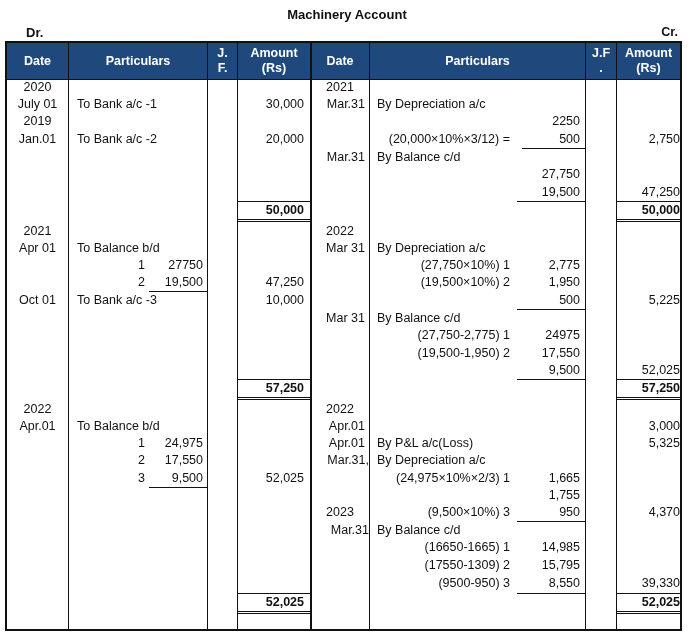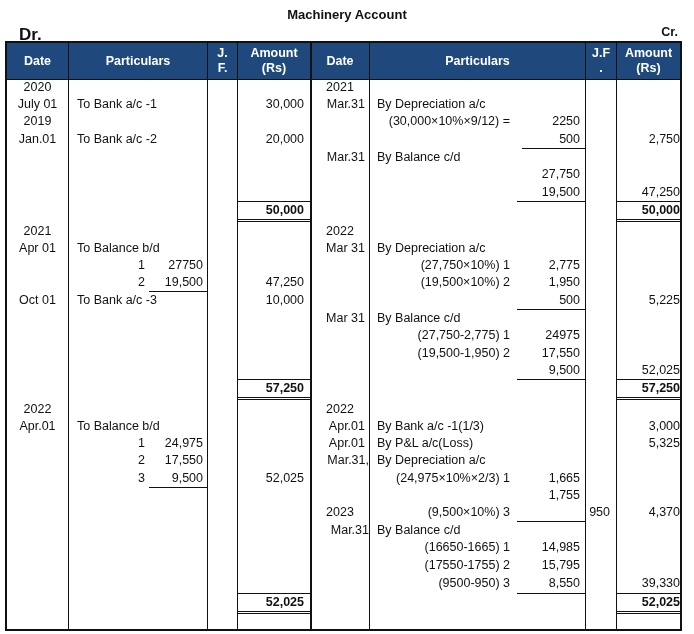--- a/index.html
+++ b/index.html
@@ -1,19 +1,19 @@
 <!DOCTYPE html>
 <html><head>
 <meta charset="utf-8">
 <style>
   html, body { margin:0; padding:0; background:#ffffff; }
   body { width:694px; height:634px; position:relative; overflow:hidden;
          font-family:"Liberation Sans", "DejaVu Sans", sans-serif; color:#111; font-size:12.5px; }
   .title { position:absolute; top:7px; left:0; width:694px; text-align:center; font-weight:bold; font-size:13px; }
-  .dr { position:absolute; top:25px; left:19px; font-weight:bold; font-size:17px; }
+  .dr { position:absolute; top:25px; left:26px; font-weight:bold; font-size:13px; }
   .cr { position:absolute; top:25px; right:16px; font-weight:bold; font-size:12.5px; }
   .ledger { position:absolute; left:5px; top:41px; width:677px; height:590px; border:2px solid #111; box-sizing:border-box; }
   .hdr { position:absolute; left:0; top:0; height:36px; width:100%; background:#1f497d; }
   .hcell { position:absolute; top:0; height:36px; color:#fff; font-weight:bold; font-size:12.5px;
            display:flex; align-items:center; justify-content:center; text-align:center; line-height:15px; }
   .vline { position:absolute; top:0; bottom:0; width:1px; background:#111; }
   .hdr-line { position:absolute; left:0; right:0; top:36px; height:1px; background:#111; }
   .cell { position:absolute; white-space:nowrap; font-size:12.5px; line-height:17px; }
   .r { text-align:right; }
   .c { text-align:center; }
@@ -62,22 +62,22 @@
   <div class="cell" style="left:70px;top:88px">To Bank a/c -2</div>
   <div class="cell r" style="left:231px;width:66px;top:88px">20,000</div>
   <div class="hr" style="left:231px;width:72px;top:158px"></div>
   <div class="cell r b" style="left:231px;width:66px;top:159px">50,000</div>
   <div class="hr" style="left:231px;width:72px;top:176px"></div>
   <div class="hr" style="left:231px;width:72px;top:178px"></div>
 
   <div class="cell c" style="left:304px;width:58px;top:36px">2021</div>
   <div class="cell r" style="left:304px;width:54px;top:53px">Mar.31</div>
   <div class="cell" style="left:370px;top:53px">By Depreciation a/c</div>
-  <div class="cell r" style="left:363px;width:140px;top:70px">(30,000×10%×9/12) =</div>
   <div class="cell r" style="left:503px;width:70px;top:70px">2250</div>
+  <div class="cell r" style="left:363px;width:140px;top:88px">(20,000×10%×3/12) =</div>
   <div class="cell r" style="left:503px;width:70px;top:88px">500</div>
   <div class="cell r" style="left:610px;width:63px;top:88px">2,750</div>
   <div class="hr" style="left:515px;width:63px;top:105px"></div>
   <div class="cell r" style="left:304px;width:54px;top:106px">Mar.31</div>
   <div class="cell" style="left:370px;top:106px">By Balance c/d</div>
   <div class="cell r" style="left:503px;width:70px;top:123px">27,750</div>
   <div class="cell r" style="left:503px;width:70px;top:141px">19,500</div>
   <div class="cell r" style="left:610px;width:63px;top:141px">47,250</div>
   <div class="hr" style="left:510px;width:68px;top:158px"></div>
   <div class="hr" style="left:610px;width:63px;top:158px"></div>
@@ -137,40 +137,39 @@
   <div class="cell r" style="left:140px;width:56px;top:427px">9,500</div>
   <div class="cell r" style="left:231px;width:66px;top:427px">52,025</div>
   <div class="hr" style="left:142px;width:58px;top:444px"></div>
   <div class="hr" style="left:231px;width:72px;top:550px"></div>
   <div class="cell r b" style="left:231px;width:66px;top:551px">52,025</div>
   <div class="hr" style="left:231px;width:72px;top:568px"></div>
   <div class="hr" style="left:231px;width:72px;top:570px"></div>
 
   <div class="cell c" style="left:304px;width:58px;top:358px">2022</div>
   <div class="cell r" style="left:304px;width:54px;top:375px">Apr.01</div>
-  <div class="cell" style="left:370px;top:375px">By Bank a/c -1(1/3)</div>
   <div class="cell r" style="left:610px;width:63px;top:375px">3,000</div>
   <div class="cell r" style="left:304px;width:54px;top:392px">Apr.01</div>
   <div class="cell" style="left:370px;top:392px">By P&amp;L a/c(Loss)</div>
   <div class="cell r" style="left:610px;width:63px;top:392px">5,325</div>
   <div class="cell r" style="left:304px;width:58px;top:409px">Mar.31,</div>
   <div class="cell" style="left:370px;top:409px">By Depreciation a/c</div>
   <div class="cell r" style="left:363px;width:140px;top:427px">(24,975×10%×2/3) 1</div>
   <div class="cell r" style="left:503px;width:70px;top:427px">1,665</div>
   <div class="cell r" style="left:503px;width:70px;top:444px">1,755</div>
   <div class="cell c" style="left:304px;width:58px;top:461px">2023</div>
   <div class="cell r" style="left:363px;width:140px;top:461px">(9,500×10%) 3</div>
-  <div class="cell r" style="left:533px;width:70px;top:461px">950</div>
+  <div class="cell r" style="left:503px;width:70px;top:461px">950</div>
   <div class="cell r" style="left:610px;width:63px;top:461px">4,370</div>
   <div class="hr" style="left:510px;width:68px;top:478px"></div>
   <div class="cell r" style="left:304px;width:58px;top:479px">Mar.31</div>
   <div class="cell" style="left:370px;top:479px">By Balance c/d</div>
   <div class="cell r" style="left:363px;width:140px;top:496px">(16650-1665) 1</div>
   <div class="cell r" style="left:503px;width:70px;top:496px">14,985</div>
-  <div class="cell r" style="left:363px;width:140px;top:514px">(17550-1755) 2</div>
+  <div class="cell r" style="left:363px;width:140px;top:514px">(17550-1309) 2</div>
   <div class="cell r" style="left:503px;width:70px;top:514px">15,795</div>
   <div class="cell r" style="left:363px;width:140px;top:532px">(9500-950) 3</div>
   <div class="cell r" style="left:503px;width:70px;top:532px">8,550</div>
   <div class="cell r" style="left:610px;width:63px;top:532px">39,330</div>
   <div class="hr" style="left:510px;width:68px;top:550px"></div>
   <div class="hr" style="left:610px;width:63px;top:550px"></div>
   <div class="cell r b" style="left:610px;width:63px;top:551px">52,025</div>
   <div class="hr" style="left:610px;width:63px;top:568px"></div>
   <div class="hr" style="left:610px;width:63px;top:570px"></div>
 </div>

